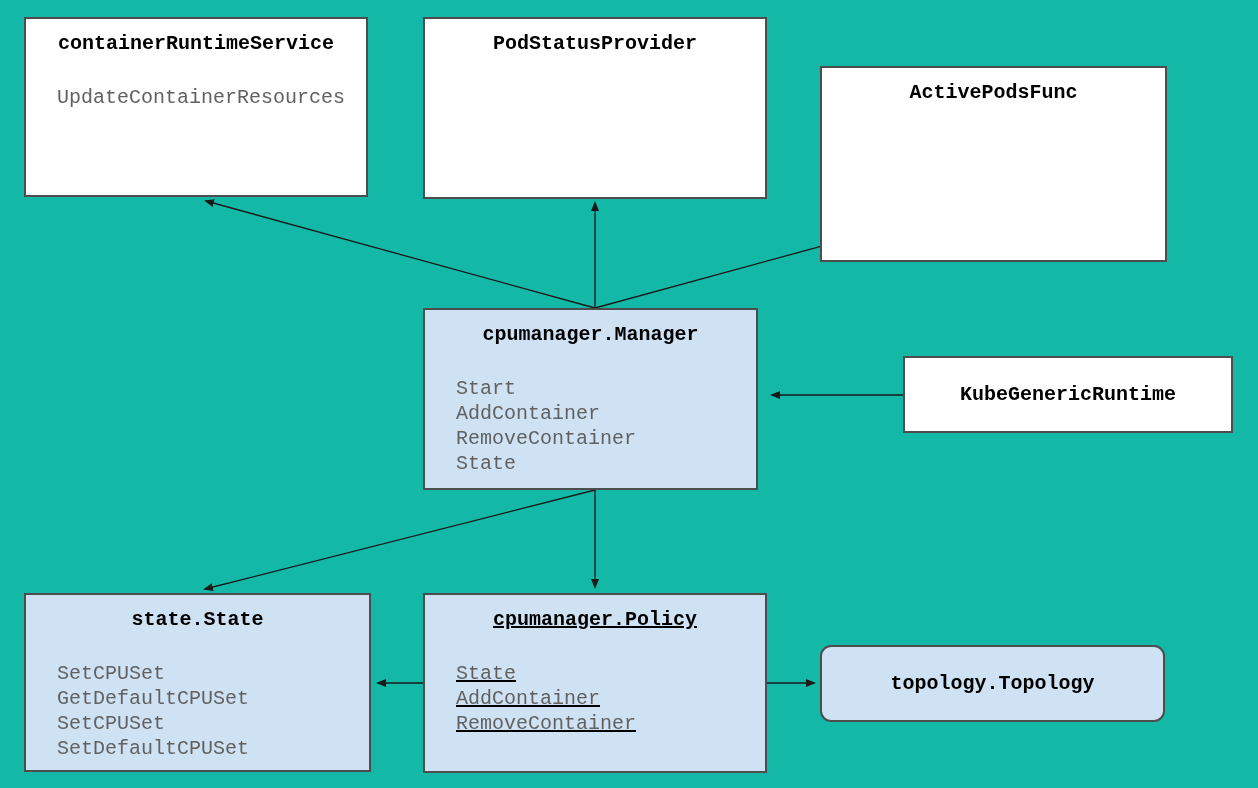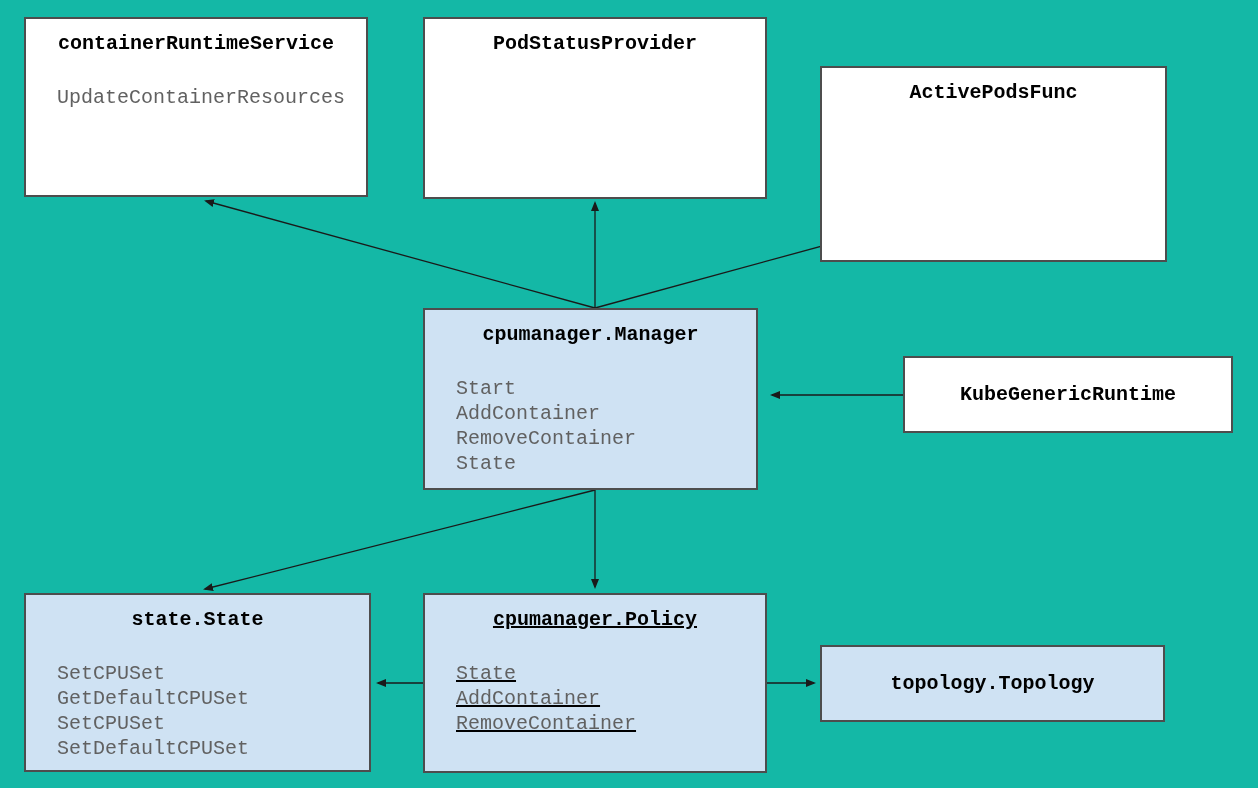--- a/index.html
+++ b/index.html
@@ -118,17 +118,17 @@
 
   <div class="node blue" style="left:423px; top:593px; width:344px; height:180px;text-decoration:underline;">
     <div class="node-title">cpumanager.Policy</div>
     <div class="node-methods">
       <div class="method">State</div>
       <div class="method">AddContainer</div>
       <div class="method">RemoveContainer</div>
     </div>
   </div>
 
-  <div class="node blue center-title" style="left:820px; top:645px; width:345px; height:77px;">
+  <div class="node blue center-title" style="left:820px; top:645px; width:345px; height:77px;border-radius:11px;">
     <div class="node-title">topology.Topology</div>
   </div>
 
 </div>
 
 </body></html>

